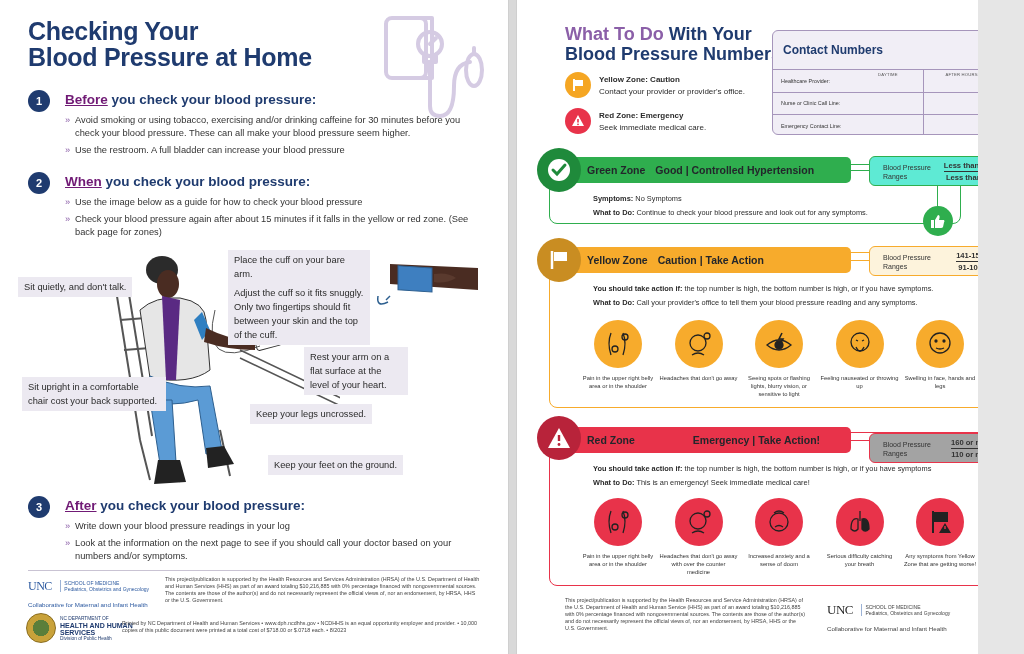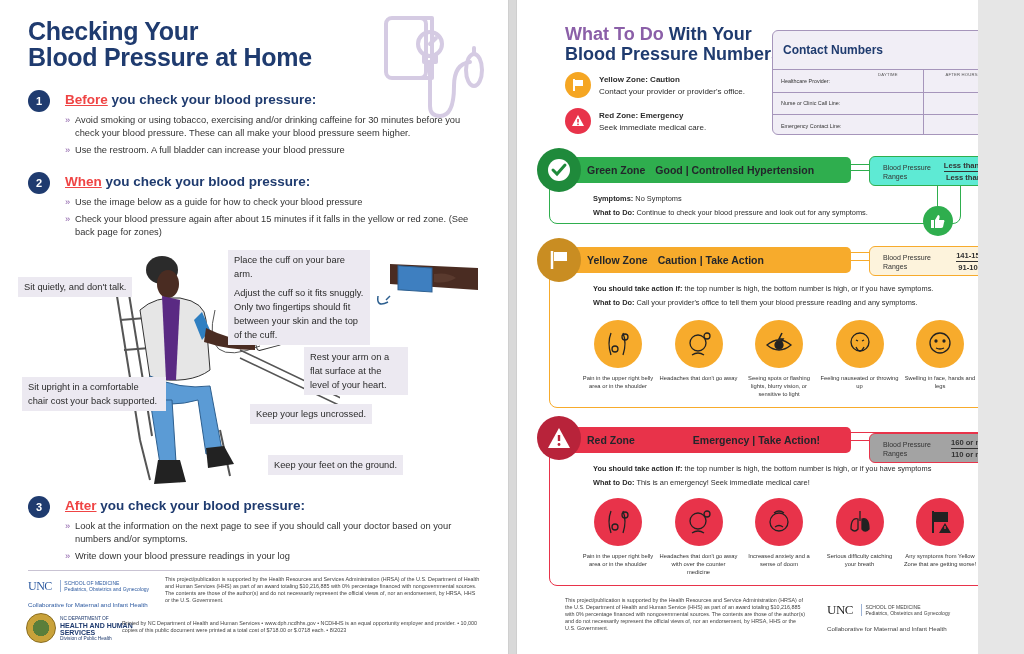--- a/index.html
+++ b/index.html
@@ -11,21 +11,21 @@
   #page-right { left: 517px; width: 461px; }
   .divider { position: absolute; left: 508px; top: 0; width: 9px; height: 654px; background: #d9d9d9; border-left: 1px solid #cfcfcf; border-right: 1px solid #cfcfcf; }
 
   
   .title { position: absolute; left: 28px; top: 18px; font-size: 25px; line-height: 26px; font-weight: bold; color: #1f3b6f; letter-spacing: -0.3px; }
   .bp-device { position: absolute; left: 378px; top: 12px; width: 110px; height: 110px; }
 
   .step { position: absolute; left: 28px; }
   .step-num { position: absolute; left: 0; top: 0; width: 22px; height: 22px; border-radius: 50%; background: #1f3b6f; color: #fff; font-weight: bold; font-size: 11px; display: flex; align-items: center; justify-content: center; }
   .step-head { position: absolute; left: 37px; top: 2px; font-size: 13.5px; font-weight: bold; color: #1f3b6f; white-space: nowrap; }
-  .step-head .kw { color: #ef4444; text-decoration: underline; }
+  .step-head .kw { color: #701a75; text-decoration: underline; }
   .bullets { position: absolute; left: 37px; top: 24px; width: 420px; font-size: 9.3px; line-height: 13px; color: #333; }
   .bullets li { list-style: none; position: relative; padding-left: 10px; margin-bottom: 4px; }
   .bullets li::before { content: "»"; position: absolute; left: 0; color: #8b5fa8; }
 
   .callout { position: absolute; background: #ece9f1; font-size: 9.3px; line-height: 14px; color: #2b2b2b; padding: 3px 6px; }
 
   .figure { position: absolute; left: 110px; top: 250px; width: 230px; height: 240px; }
   .cuff-inset { position: absolute; left: 374px; top: 258px; width: 110px; height: 60px; }
 
   .rule { position: absolute; left: 28px; width: 452px; height: 1px; background: #c9c3d3; }
@@ -160,22 +160,22 @@
 
   <div class="callout" style="left:304px; top:347px; width:104px;">Rest your arm on a flat surface at the level of your heart.</div>
   <div class="callout" style="left:22px; top:377px; width:144px;">Sit upright in a comfortable chair cost your back supported.</div>
   <div class="callout" style="left:250px; top:404px;">Keep your legs uncrossed.</div>
   <div class="callout" style="left:268px; top:455px;">Keep your feet on the ground.</div>
 
   <div class="step" style="top:496px;">
     <div class="step-num">3</div>
     <div class="step-head"><span class="kw">After</span><span> you check your blood pressure:</span></div>
     <ul class="bullets">
+      <li>Write down your blood pressure readings in your log</li>
       <li>Look at the information on the next page to see if you should call your doctor based on your numbers and/or symptoms.</li>
-      <li>Write down your blood pressure readings in your log</li>
     </ul>
   </div>
 
   <div class="rule" style="top:570px;"></div>
 
   <div class="unc-logo">
     <span class="unc-mark">UNC</span>
     <span class="unc-school">
       <span>SCHOOL OF MEDICINE</span><br>
       <span>Pediatrics, Obstetrics and Gynecology</span>

